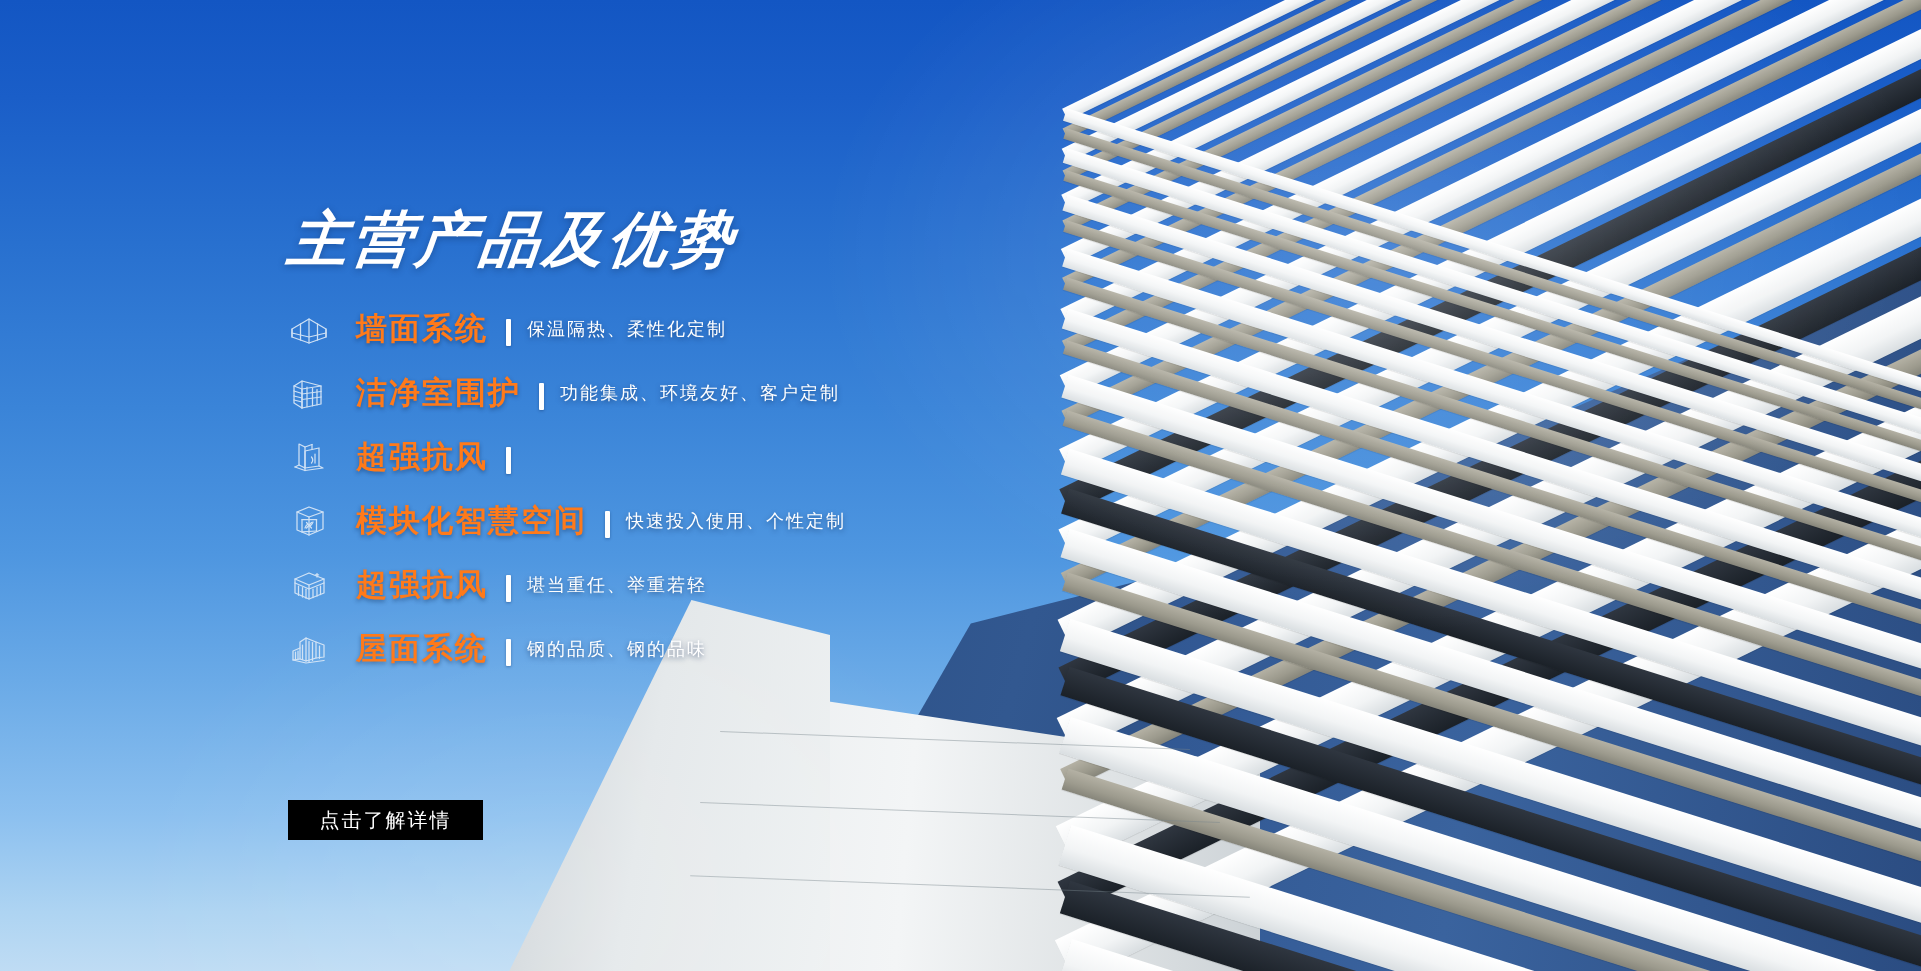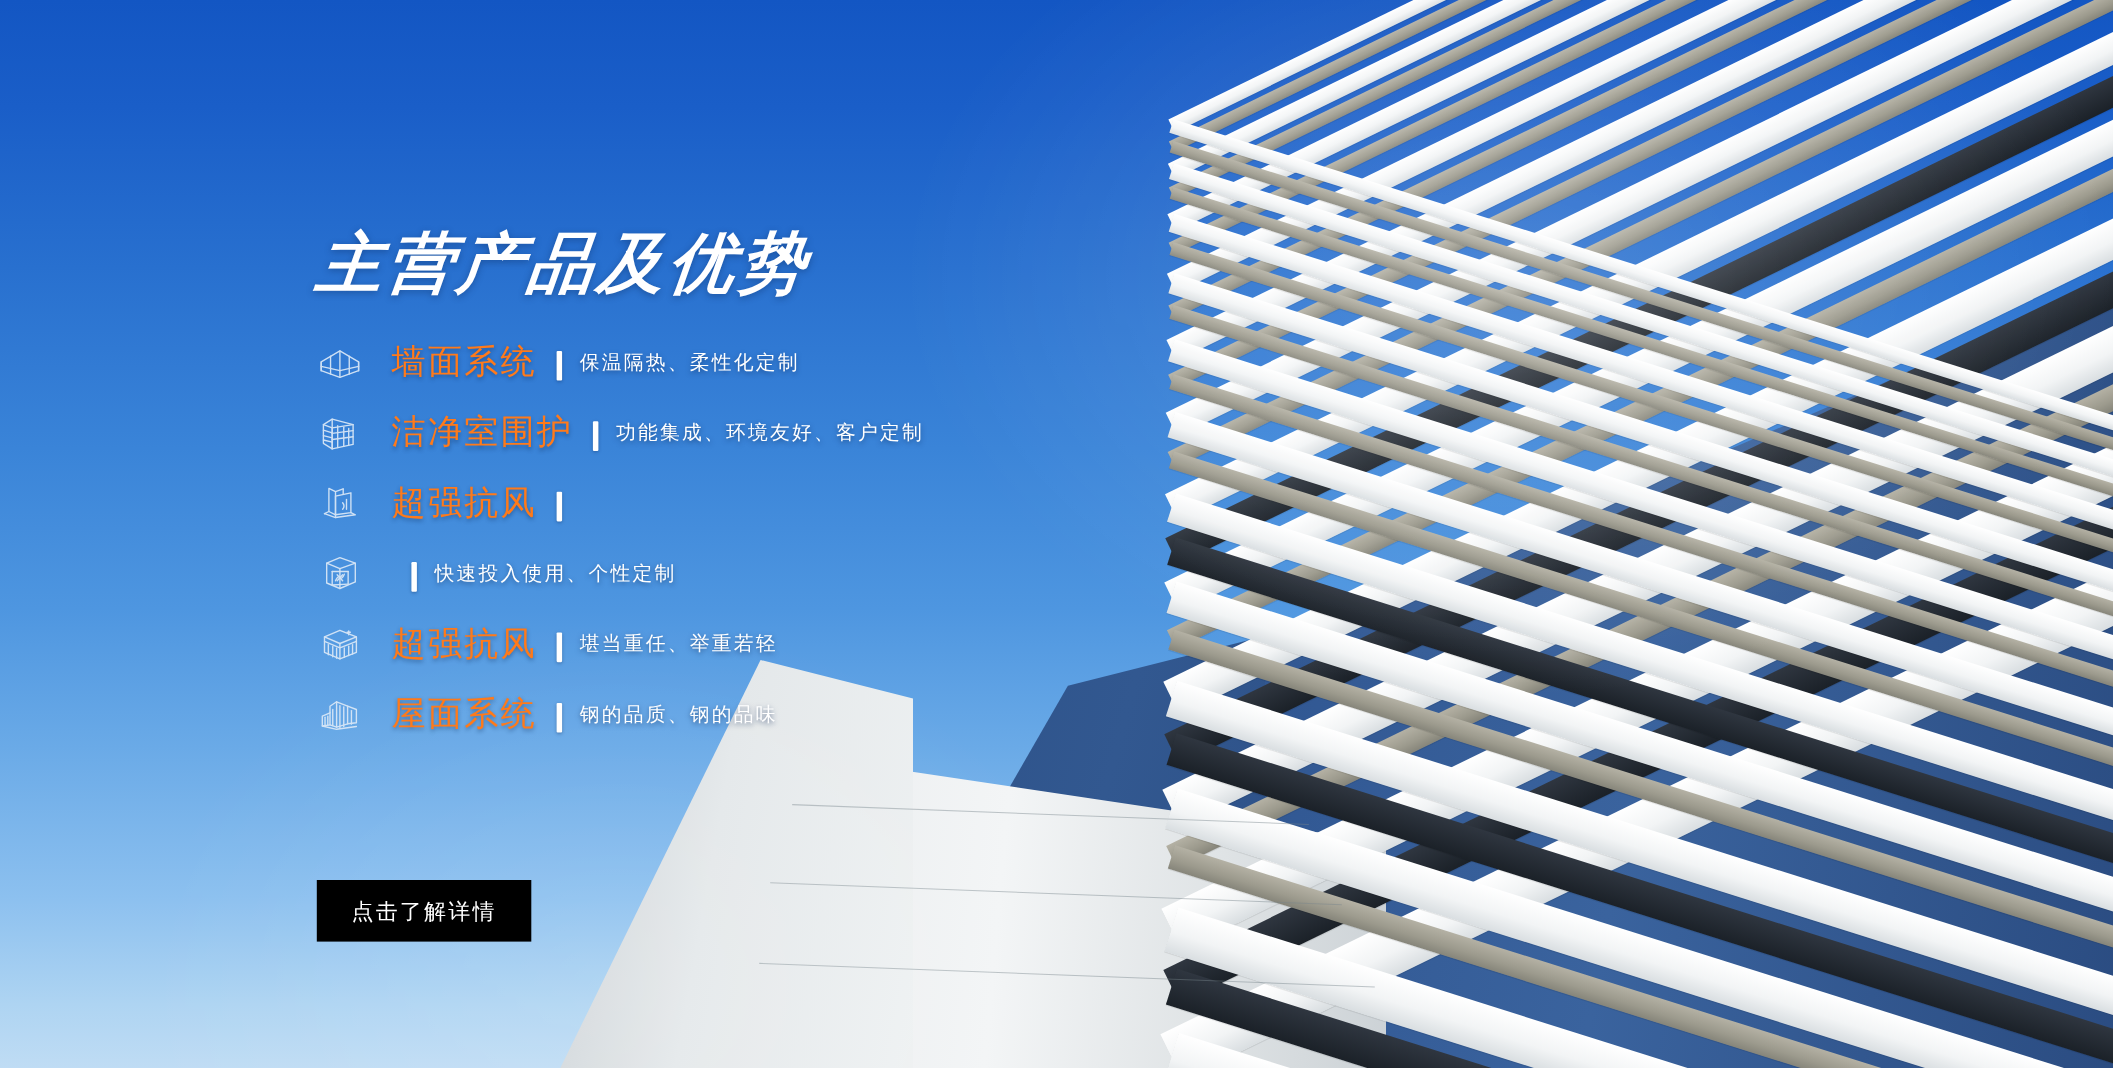--- a/index.html
+++ b/index.html
@@ -84,38 +84,38 @@
     white-space:nowrap;
   }
   .row .ico{
     width:42px; height:42px; flex:0 0 42px;
     margin-right:26px; opacity:.92;
     display:flex; align-items:center; justify-content:center;
   }
   .row .ico svg{ width:40px; height:40px; display:block; }
 
   .row .name{
-    color:#ff7a1a; font-size:31px; font-weight:normal;
+    color:#ff7a1a; font-size:31px; font-weight:bold;
     letter-spacing:2px;
     text-shadow:0 2px 4px rgba(12,40,85,.45);
   }
   .row .bar{
     display:inline-block; width:5px; height:27px;
     background:#ffffff; margin:0 16px 0 18px;
     border-radius:1px; position:relative; top:3px;
     box-shadow:0 1px 3px rgba(10,40,90,.40);
   }
   .row .desc{
     color:#ffffff; font-size:18px; letter-spacing:2px;
     text-shadow:0 2px 5px rgba(12,40,85,.55);
   }
 
   #cta{
     position:absolute; left:288px; top:800px;
-    width:195px; height:56px;
+    width:195px; height:40px;
     background:#000000; color:#ffffff;
     display:flex; align-items:center; justify-content:center;
     font-size:20px; letter-spacing:2px; cursor:pointer;
   }
 </style>
 </head>
 <body>
 
 <div id="banner">
 
@@ -253,20 +253,21 @@
       <path d="M13 18.5 L13 30.8"></path>
                 <path d="M27.5 18.5 L27.5 30"></path>
       <path d="M13 18.5 L27.5 18.5"></path>
                 <path d="M13 30.8 L27.5 30"></path>
       <path d="M16 27 q2-5 4-3 t4-3"></path>
       <path d="M17.5 21.5 L22.5 27"></path>
                 <path d="M22.5 21.5 L17.5 27"></path>
     </g>
             </svg>
           </span>
+          <span class="name">模块化智慧空间</span>
           <span class="bar"></span>
           <span class="desc">快速投入使用、个性定制</span>
         </div>
         <div class="row">
           <span class="ico">
             <svg viewBox="0 0 40 40">
               <g stroke="#dce9f7" stroke-width="1.25" fill="none" stroke-linejoin="round" stroke-linecap="round">
       <path d="M6 14 L20 8 L35 14 L35 28 L20 34 L6 28 Z"></path>
       <path d="M6 14 L20 20 L35 14"></path>
                 <path d="M20 20 L20 34"></path>

